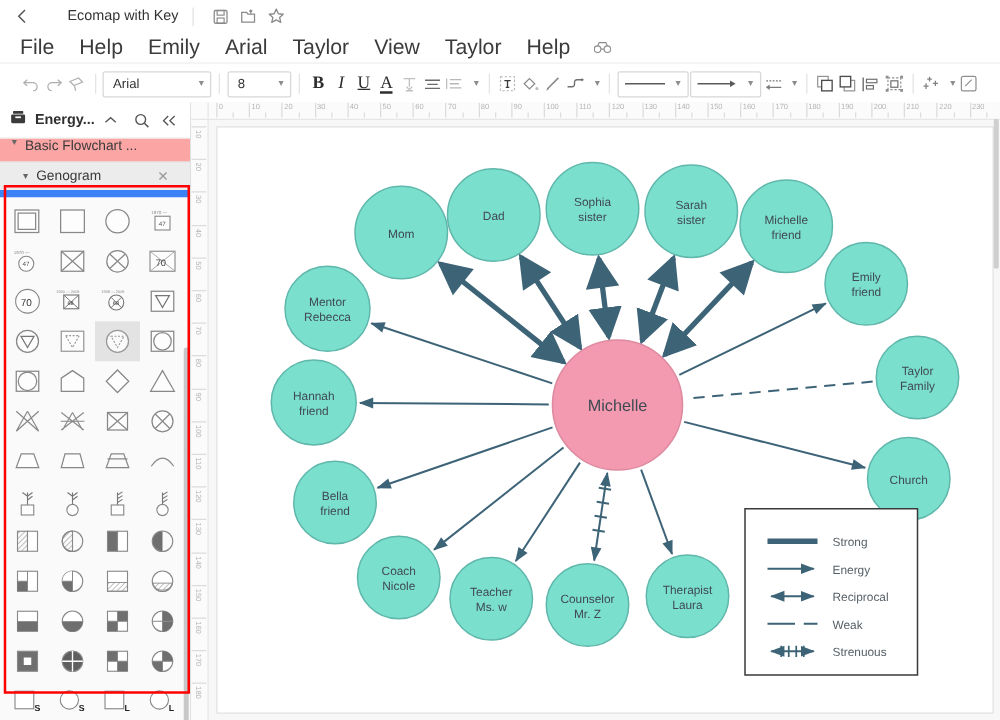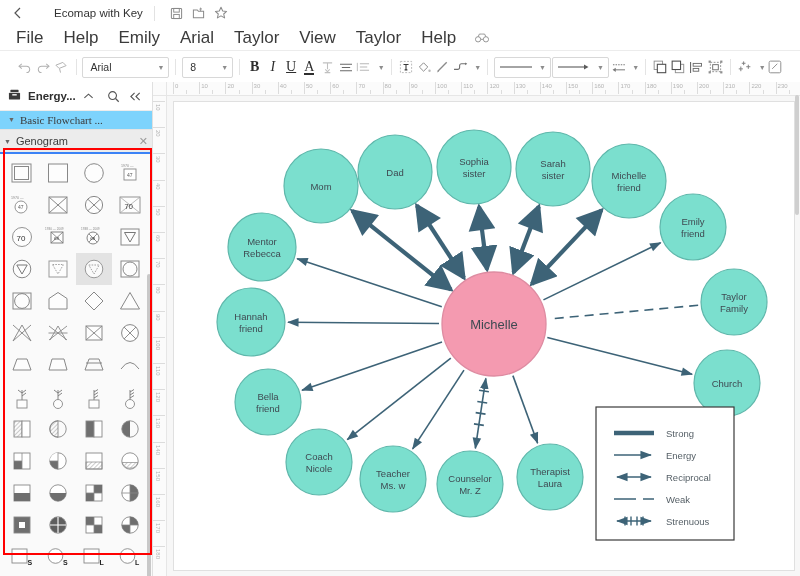--- a/index.html
+++ b/index.html
@@ -52,25 +52,25 @@
 
   
   .leftpanel{width:152px;background:#fafafa;border-right:1px solid #e0e0e0;position:relative;
     display:flex;flex-direction:column;}
   .panel-head{height:28px;display:flex;align-items:center;padding:0 8px;background:#fff;
     border-bottom:1px solid #ececec;gap:4px;}
   .panel-head .ph-title{font-size:11.5px;font-weight:bold;color:#2f2f2f;margin-left:3px;}
   .ph-spacer{flex:1;}
   .ph-btn{width:18px;height:18px;display:flex;align-items:center;justify-content:center;
     color:#6b6b6b;cursor:pointer;font-size:11px;}
-  .lib-row{height:18px;display:flex;align-items:center;padding:0 8px;font-size:11px;color:#3a3a3a;
-    background:#7dd3fc;border-bottom:1px solid #e4e4e4;overflow:hidden;font-family:Liberation Serif, serif;}
+  .lib-row{height:18px;display:flex;padding:0 8px;font-size:11px;color:#3a3a3a;
+    background:#fca5a5;border-bottom:1px solid #e4e4e4;overflow:hidden;}
   .lib-row .tri{font-size:7px;margin-right:5px;color:#666;}
-  .genogram-row{height:22px;display:flex;align-items:center;padding:0 4px;font-size:11px;
-    color:#3a3a3a;background:#ececec;border-bottom:2px solid #3b82f6;}
+  .genogram-row{height:22px;display:flex;align-items:center;padding:0 17px;font-size:11px;
+    color:#3a3a3a;background:#ececec;border-bottom:6px solid #3b82f6;}
   .genogram-row .tri{font-size:7px;margin-right:5px;color:#666;}
   .gr-x{margin-left:auto;color:#9a9a9a;font-size:11px;cursor:pointer;}
 
   .sym-scroll{flex:1;overflow:hidden;position:relative;background:#fafafa;}
   .sym-grid{display:grid;grid-template-columns:repeat(4,1fr);padding:3px 4px 0 4px;}
   .sym-cell{height:32px;display:flex;align-items:center;justify-content:center;cursor:pointer;}
   .sym-cell.sel{background:#e3e3e3;}
   .sym-cell svg{display:block;}
   .red-box{position:absolute;border:2px solid #ff0000;pointer-events:none;z-index:30;}
 

